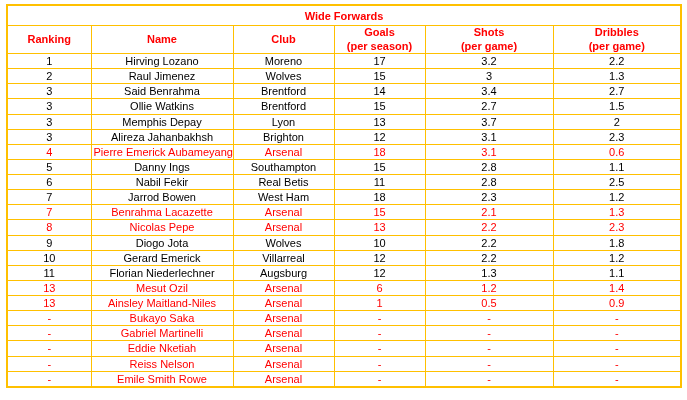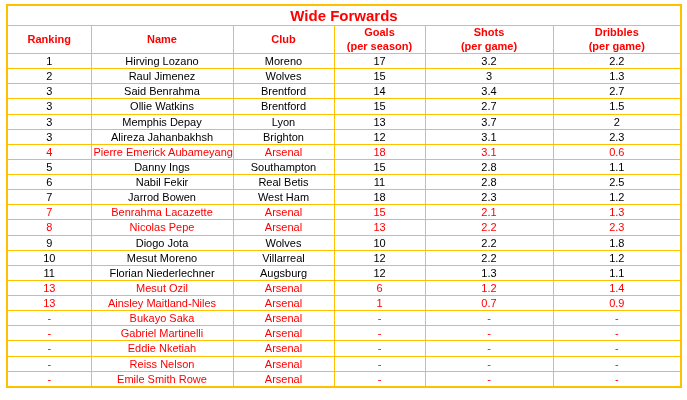--- a/index.html
+++ b/index.html
@@ -32,21 +32,21 @@
     text-align: center;
     vertical-align: middle;
     padding: 0 2px;
     overflow: hidden;
     white-space: nowrap;
   }
   #wf-table .title-row th {
     height: 19px;
     color: #FF0000;
     font-weight: bold;
-    font-size: 15px;
+    font-size: 11px;
   }
   #wf-table .header-row th {
     height: 27px;
     color: #FF0000;
     font-weight: bold;
     font-size: 11px;
     line-height: 1.2;
   }
   #wf-table .header-row th .sub {
     display: block;
@@ -208,21 +208,21 @@
         <tr>
           <td>9</td>
           <td>Diogo Jota</td>
           <td>Wolves</td>
           <td>10</td>
           <td>2.2</td>
           <td>1.8</td>
         </tr>
         <tr>
           <td>10</td>
-          <td>Mesut Moreno</td>
+          <td>Gerard Emerick</td>
           <td>Villarreal</td>
           <td>12</td>
           <td>2.2</td>
           <td>1.2</td>
         </tr>
         <tr>
           <td>11</td>
           <td>Florian Niederlechner</td>
           <td>Augsburg</td>
           <td>12</td>
@@ -235,21 +235,21 @@
           <td>Arsenal</td>
           <td>6</td>
           <td>1.2</td>
           <td>1.4</td>
         </tr>
         <tr class="hl">
           <td>13</td>
           <td>Ainsley Maitland-Niles</td>
           <td>Arsenal</td>
           <td>1</td>
-          <td>0.7</td>
+          <td>0.5</td>
           <td>0.9</td>
         </tr>
         <tr class="hl">
           <td>-</td>
           <td>Bukayo Saka</td>
           <td>Arsenal</td>
           <td>-</td>
           <td>-</td>
           <td>-</td>
         </tr>

